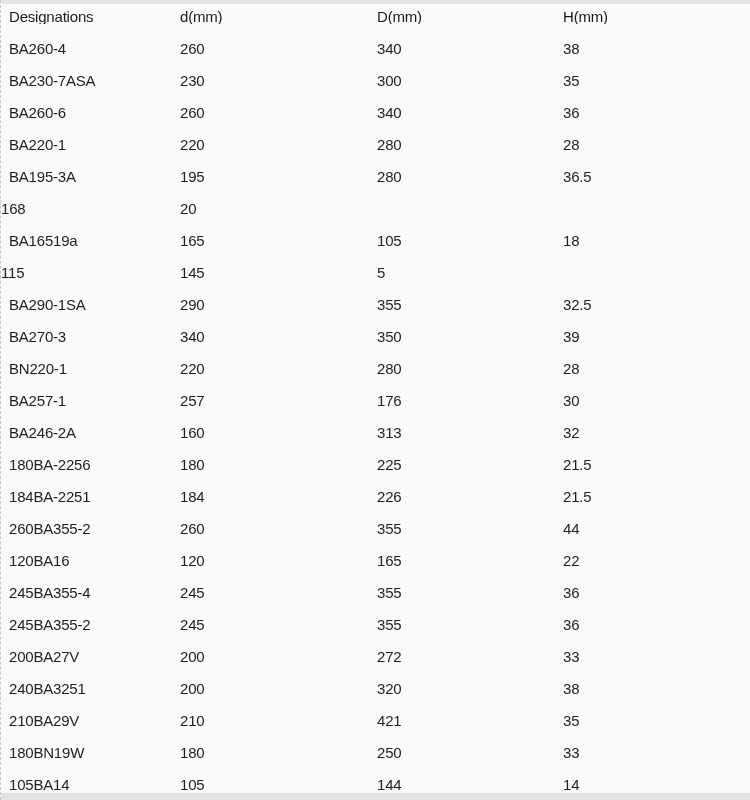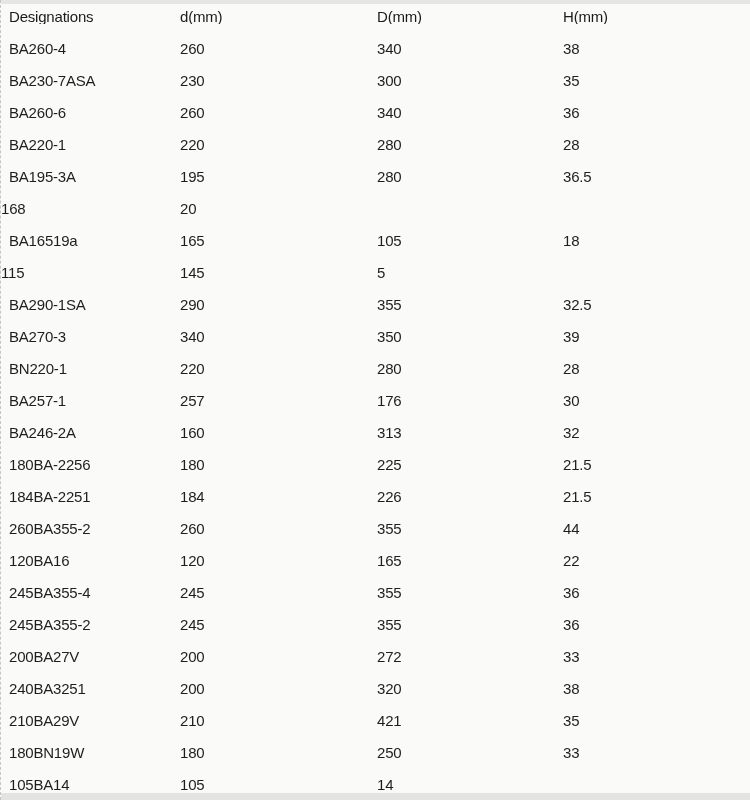--- a/index.html
+++ b/index.html
@@ -223,19 +223,20 @@
   <div class="row">
     <div class="cell c1">180BN19W</div>
     <div class="cell">180</div>
     <div class="cell">250</div>
     <div class="cell">33</div>
   </div>
 
   <div class="row">
     <div class="cell c1">105BA14</div>
     <div class="cell">105</div>
+    <div class="cell">144</div>
     <div class="cell">14</div>
   </div>
 </div>
   </div>
 
   <div class="strip-bottom"></div>
 </div>
 
 </body></html>

